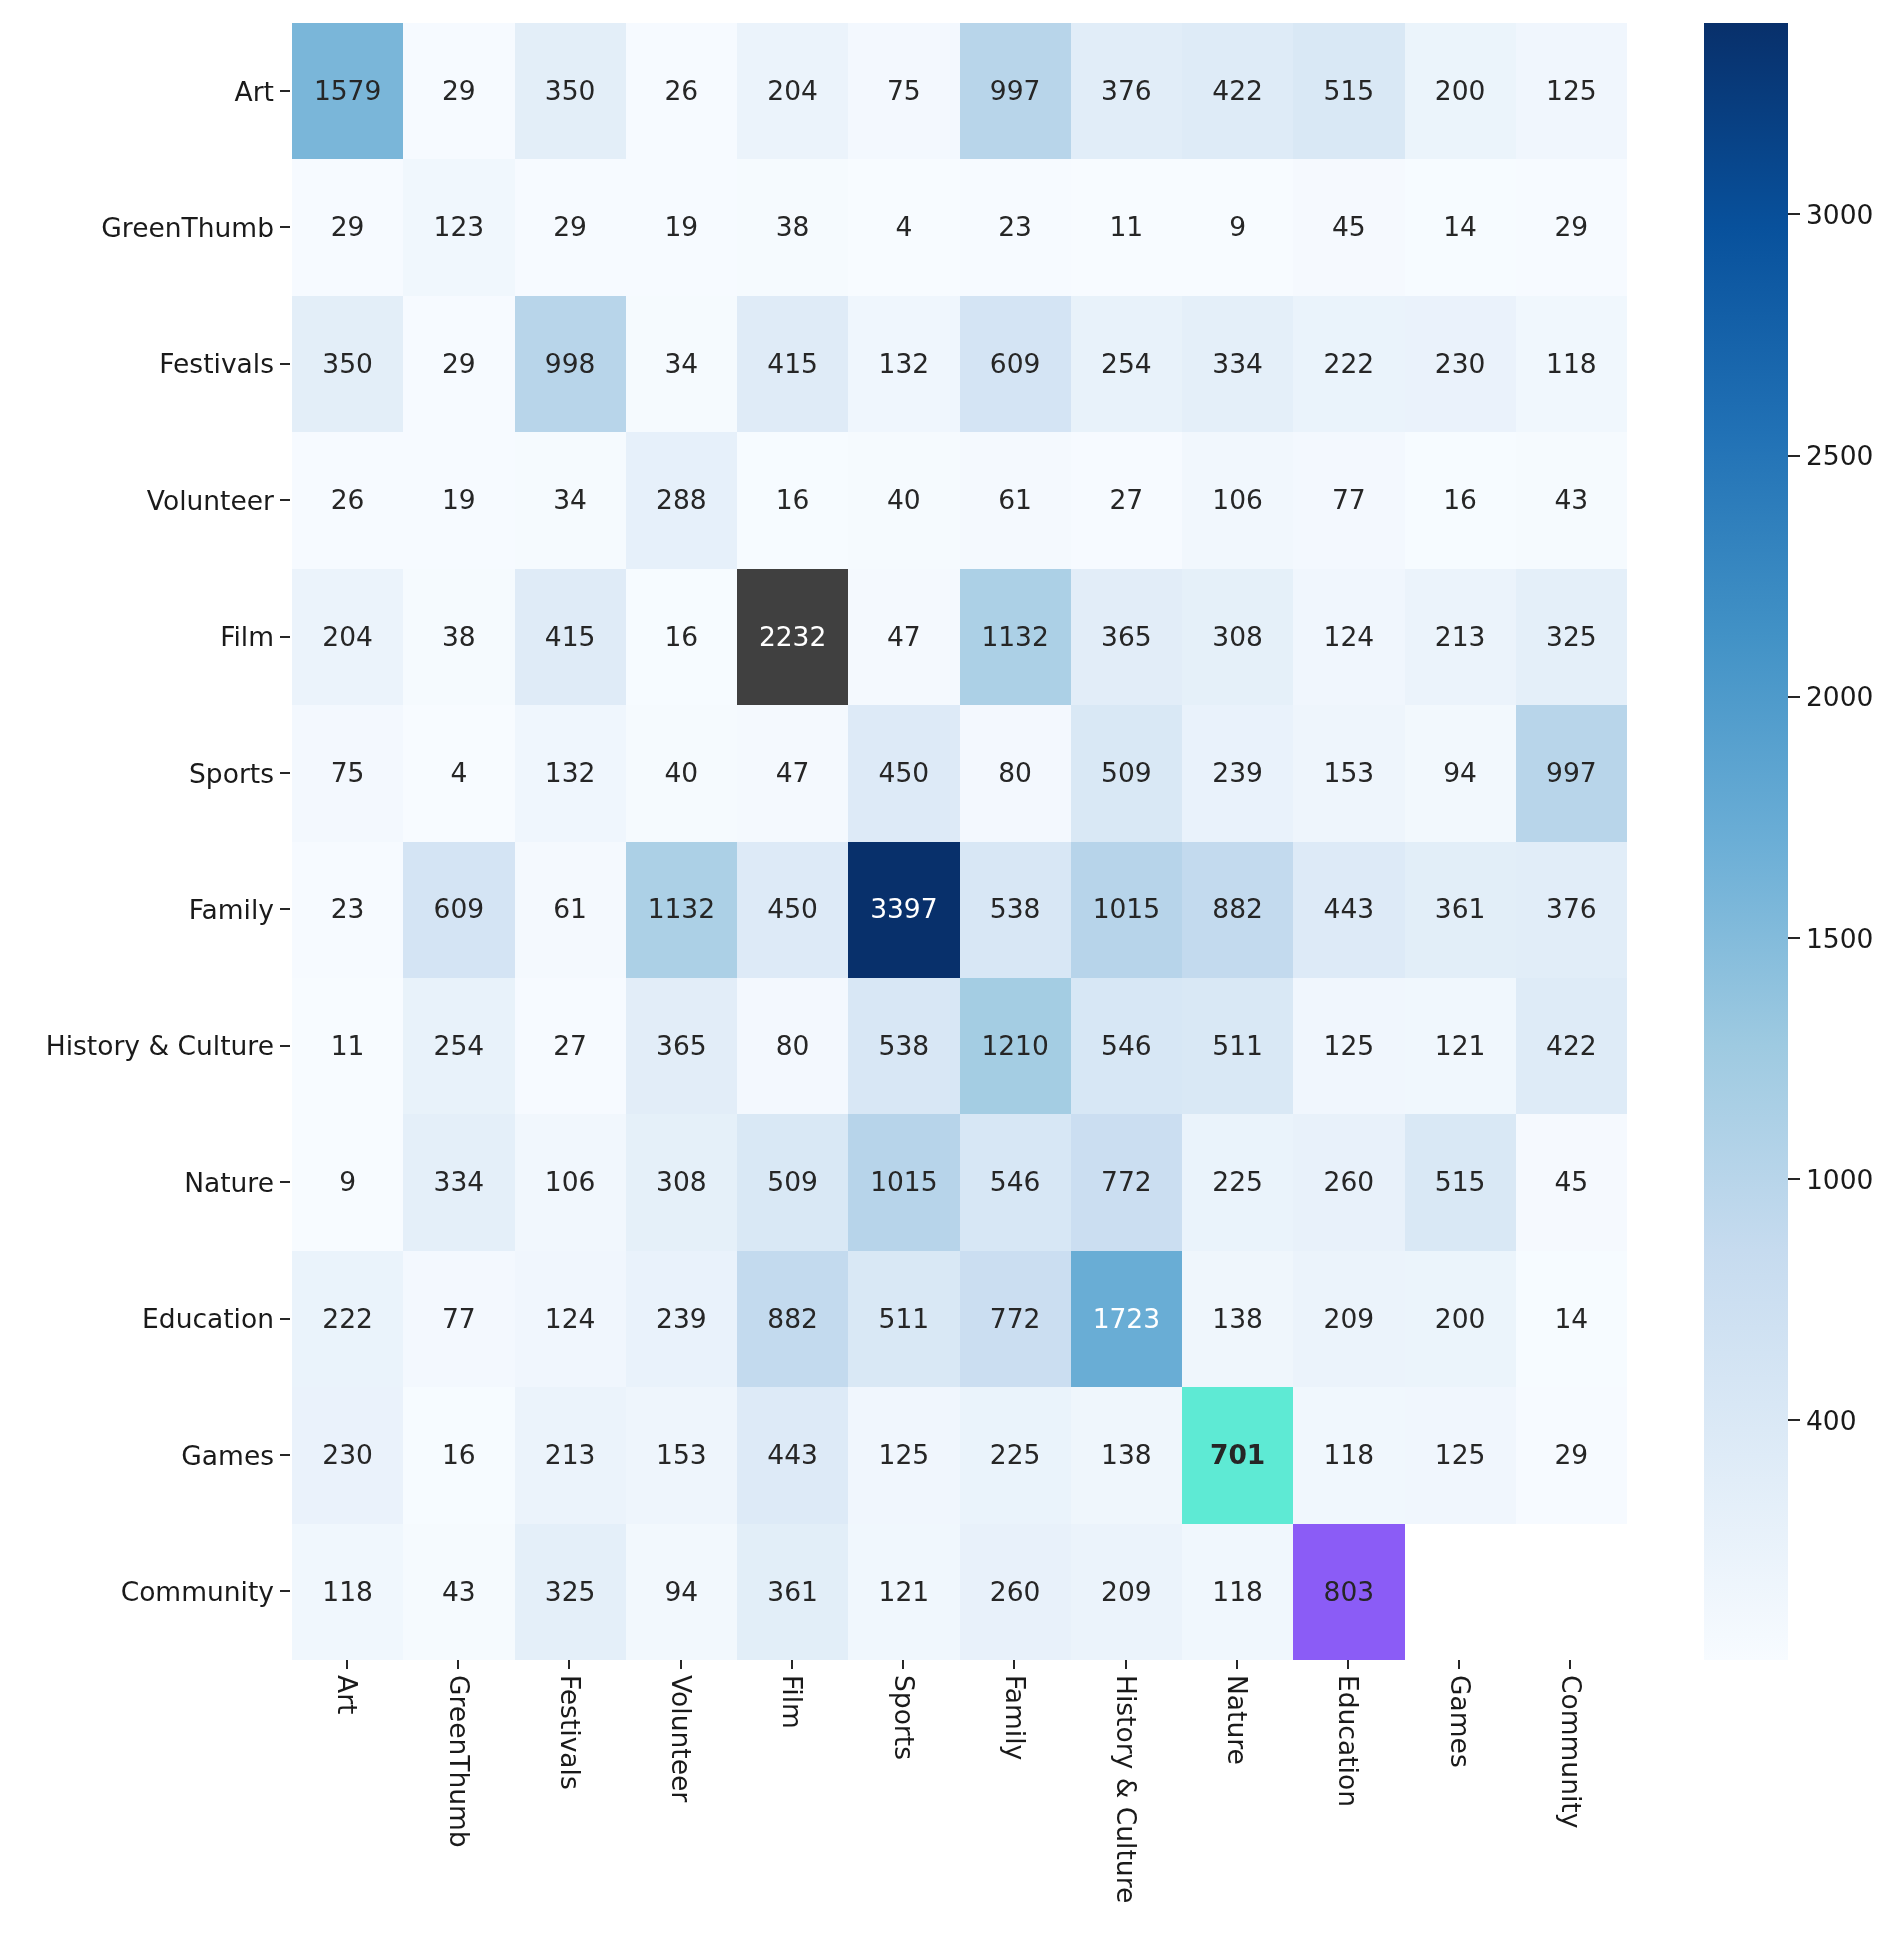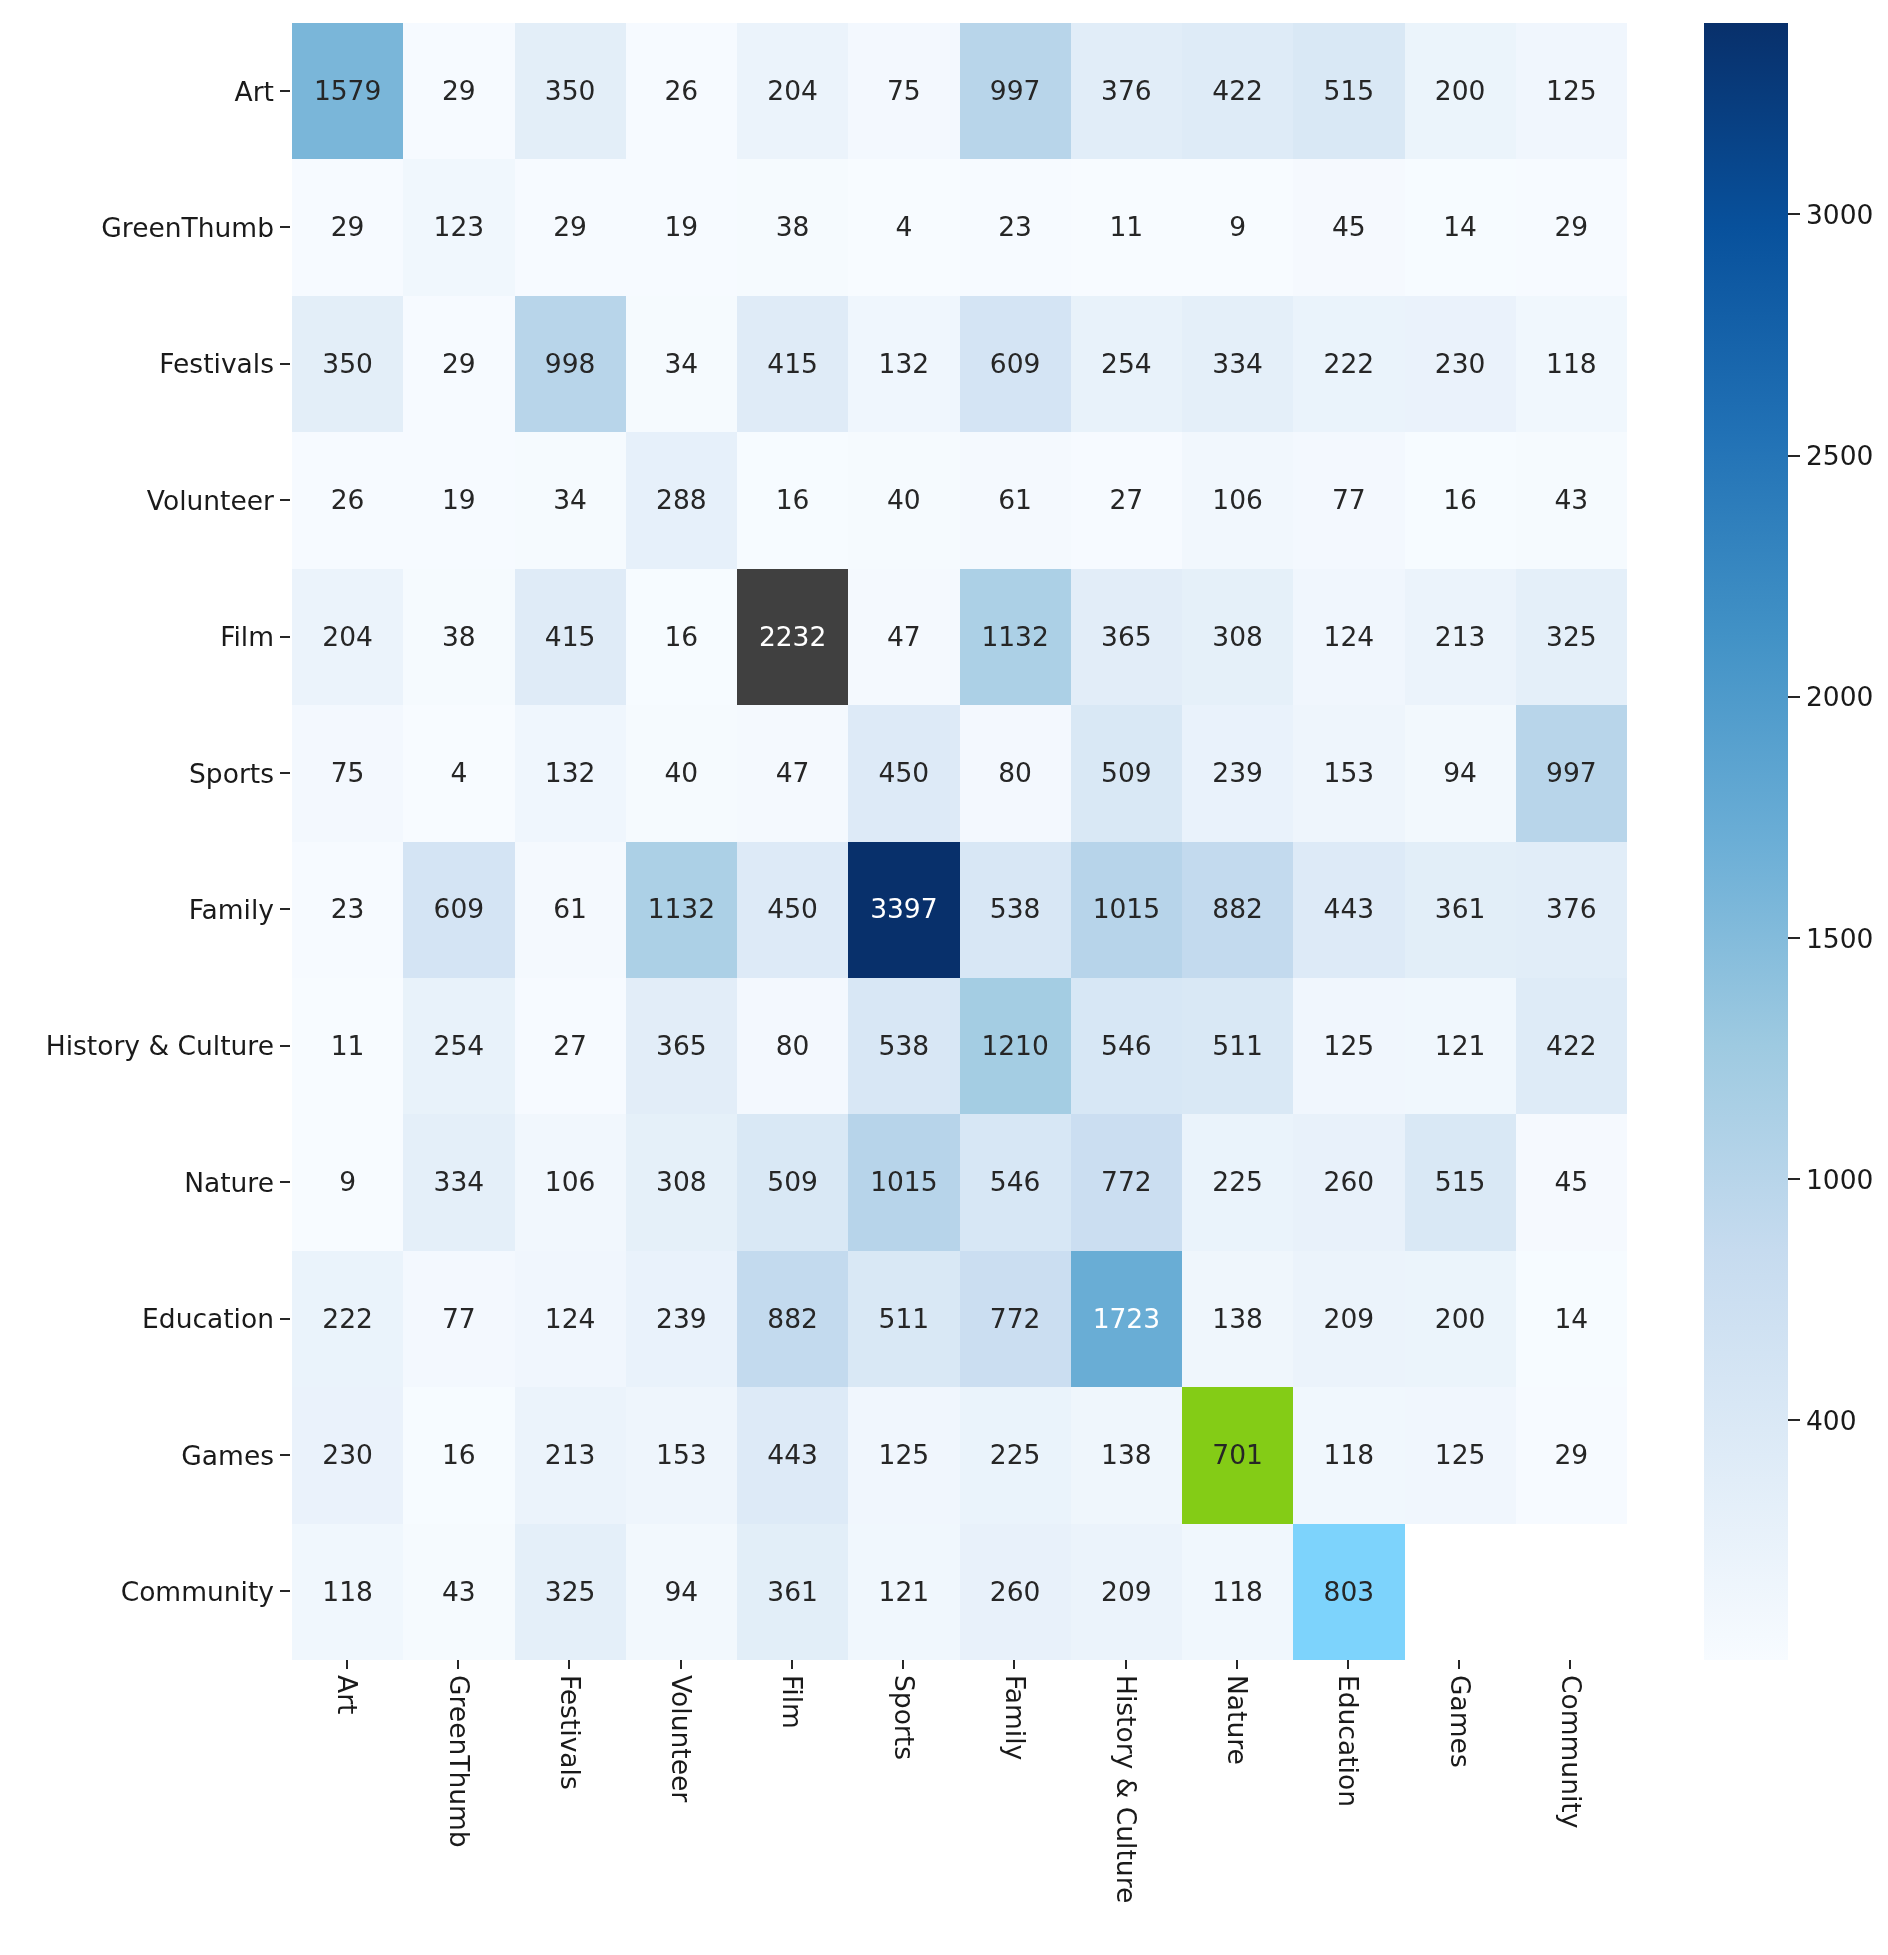--- a/index.html
+++ b/index.html
@@ -211,34 +211,34 @@
       <div class="cell" style="background: rgb(235, 244, 251); color: rgb(38, 38, 38);">200</div>
       <div class="cell" style="background: rgb(246, 251, 255); color: rgb(38, 38, 38);">14</div>
       <div class="cell" style="background: rgb(234, 242, 251); color: rgb(38, 38, 38);">230</div>
       <div class="cell" style="background: rgb(246, 251, 255); color: rgb(38, 38, 38);">16</div>
       <div class="cell" style="background: rgb(235, 243, 251); color: rgb(38, 38, 38);">213</div>
       <div class="cell" style="background: rgb(238, 245, 252); color: rgb(38, 38, 38);">153</div>
       <div class="cell" style="background: rgb(221, 234, 247); color: rgb(38, 38, 38);">443</div>
       <div class="cell" style="background: rgb(240, 246, 253); color: rgb(38, 38, 38);">125</div>
       <div class="cell" style="background: rgb(234, 243, 251); color: rgb(38, 38, 38);">225</div>
       <div class="cell" style="background: rgb(239, 246, 252); color: rgb(38, 38, 38);">138</div>
-      <div class="cell" style="background: #84cc16; color: rgb(38, 38, 38);">701</div>
+      <div class="cell" style="background: #5eead4; color: rgb(38, 38, 38); font-weight: bold;">701</div>
       <div class="cell" style="background: rgb(240, 247, 253); color: rgb(38, 38, 38);">118</div>
       <div class="cell" style="background: rgb(240, 246, 253); color: rgb(38, 38, 38);">125</div>
       <div class="cell" style="background: rgb(246, 250, 255); color: rgb(38, 38, 38);">29</div>
       <div class="cell" style="background: rgb(240, 247, 253); color: rgb(38, 38, 38);">118</div>
       <div class="cell" style="background: rgb(245, 250, 254); color: rgb(38, 38, 38);">43</div>
       <div class="cell" style="background: rgb(228, 239, 249); color: rgb(38, 38, 38);">325</div>
       <div class="cell" style="background: rgb(242, 248, 253); color: rgb(38, 38, 38);">94</div>
       <div class="cell" style="background: rgb(226, 238, 248); color: rgb(38, 38, 38);">361</div>
       <div class="cell" style="background: rgb(240, 247, 253); color: rgb(38, 38, 38);">121</div>
       <div class="cell" style="background: rgb(232, 241, 250); color: rgb(38, 38, 38);">260</div>
       <div class="cell" style="background: rgb(235, 243, 251); color: rgb(38, 38, 38);">209</div>
       <div class="cell" style="background: rgb(240, 247, 253); color: rgb(38, 38, 38);">118</div>
-      <div class="cell" style="background: #7dd3fc; color: rgb(38, 38, 38);">803</div>
+      <div class="cell" style="background: #8b5cf6; color: rgb(38, 38, 38);">803</div>
     </div>
   <div id="y-axis">
       <div class="ylabel" style="top: 76px;">Art</div>
       <div class="ytick" style="left: 280px; top: 90px;"></div>
       <div class="ylabel" style="top: 212px;">GreenThumb</div>
       <div class="ytick" style="left: 280px; top: 226px;"></div>
       <div class="ylabel" style="top: 348px;">Festivals</div>
       <div class="ytick" style="left: 280px; top: 363px;"></div>
       <div class="ylabel" style="top: 485px;">Volunteer</div>
       <div class="ytick" style="left: 280px; top: 499px;"></div>

